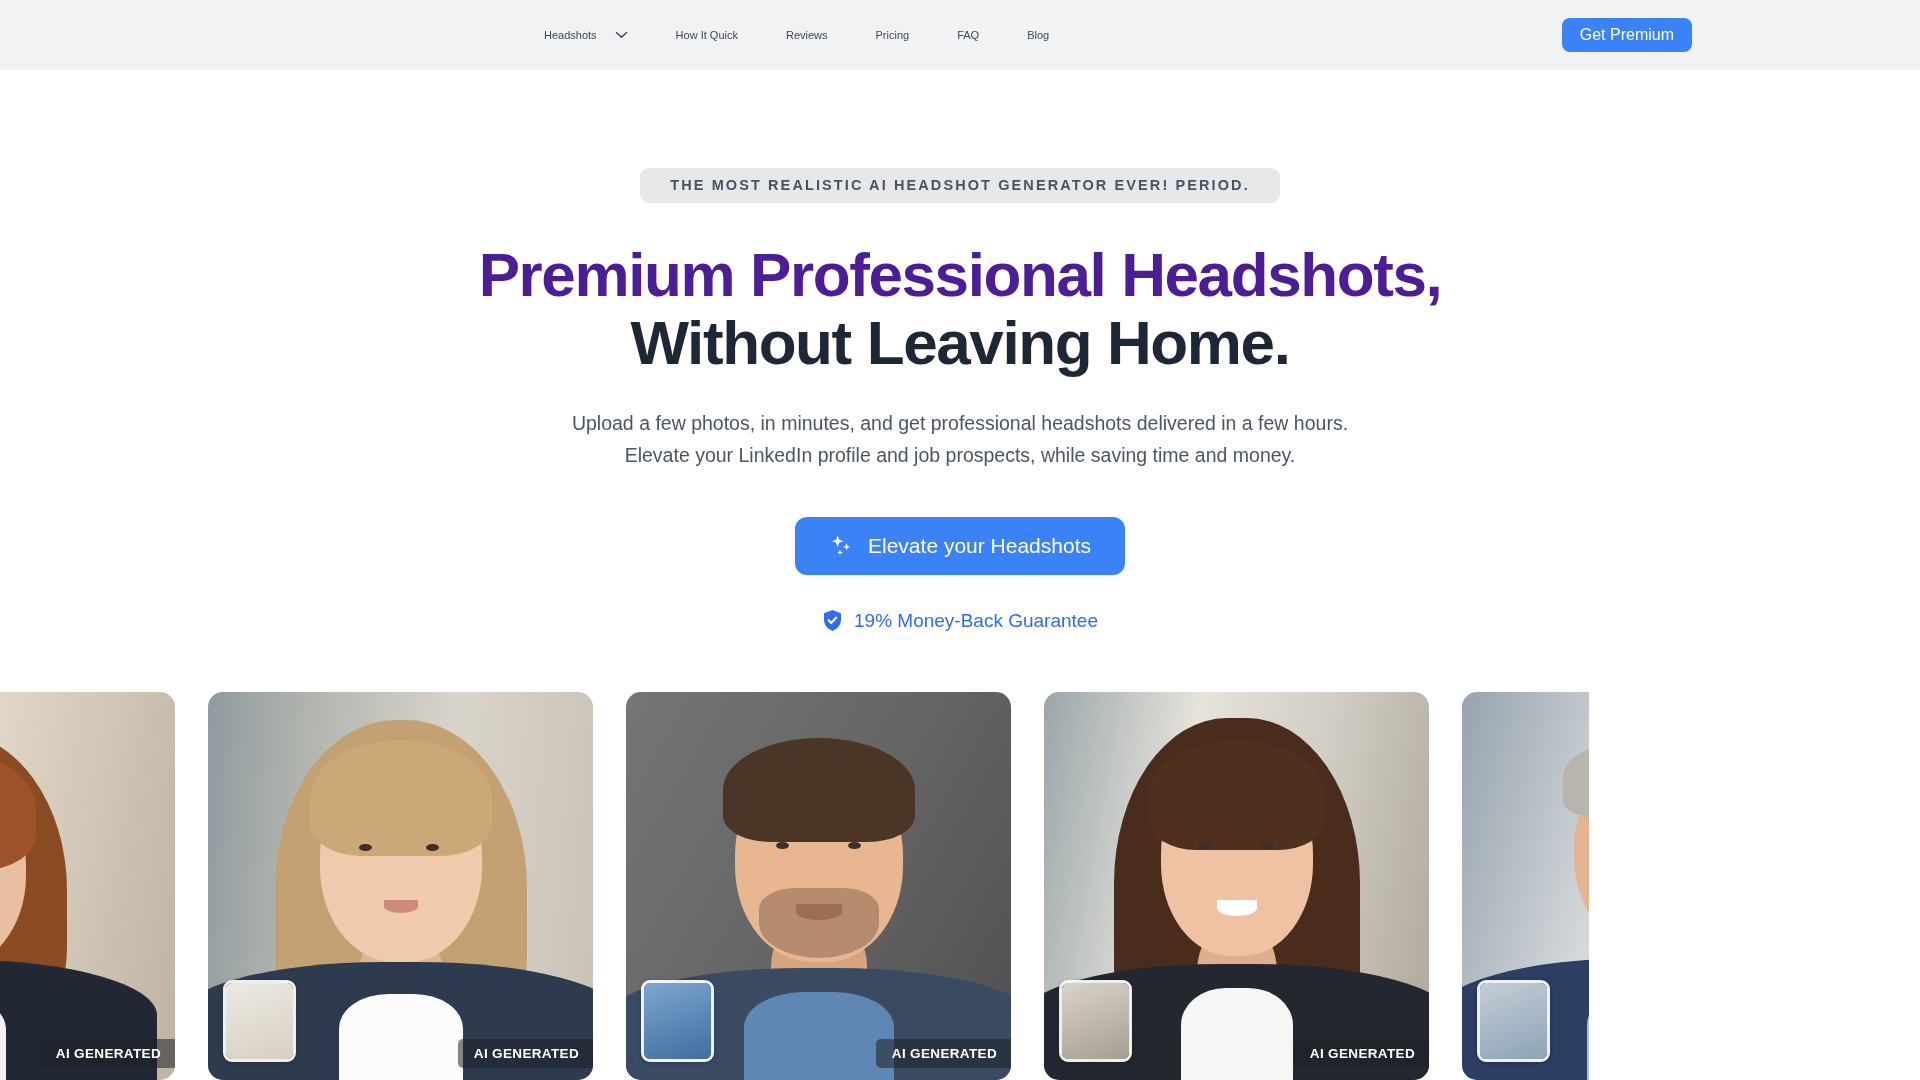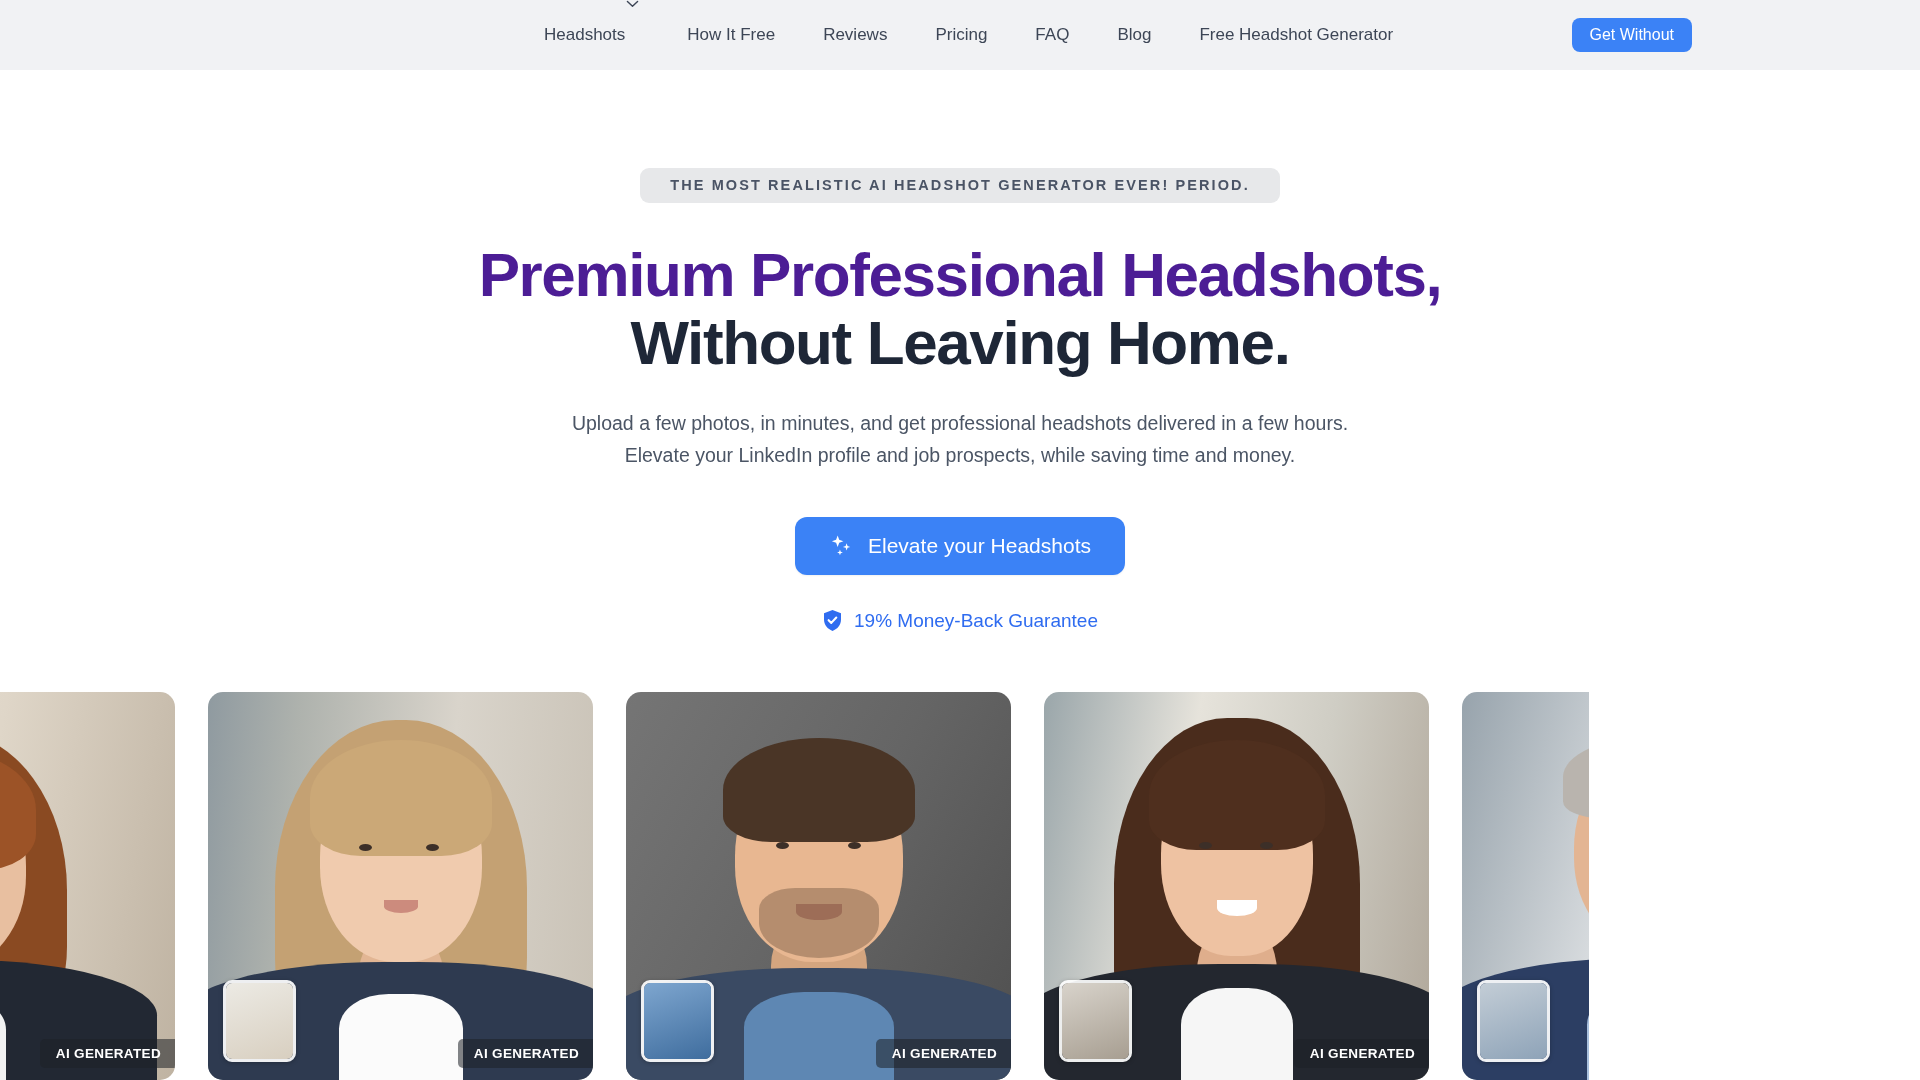--- a/index.html
+++ b/index.html
@@ -42,27 +42,28 @@
   .nav-links {
     position: absolute;
     left: 520px;
     top: 0;
     height: 70px;
     display: flex;
     align-items: center;
     gap: 0px;
   }
   .nav-link {
-    font-size: 17px;
+    font-size: 11px;
     color: #3d4656;
     padding: 0 24px;
     white-space: nowrap;
     cursor: pointer;
     display: flex;
-    gap: 1px;
+    align-items: center;
+    gap: 18px;
     height: 70px;
     line-height: 70px;
   }
   .chev { width: 13px; height: 8px; display: block; }
   .get-started {
     position: absolute;
     right: 228px;
     top: 18px;
     height: 34px;
     padding: 0 18px;
@@ -231,40 +232,37 @@
   <nav class="nav-links">
     <a class="nav-link">
       <span>Headshots</span>
       <span>
         <svg class="chev" viewBox="0 0 14 9" fill="none">
           <path d="M1.3 1.6L7 7.1l5.7-5.5" stroke="#3d4656" stroke-width="1.6" stroke-linecap="round" stroke-linejoin="round"></path>
         </svg>
       </span>
     </a>
     <a class="nav-link">
-      <span>How It Free</span>
+      <span>How It Quick</span>
     </a>
     <a class="nav-link">
       <span>Reviews</span>
     </a>
     <a class="nav-link">
       <span>Pricing</span>
     </a>
     <a class="nav-link">
       <span>FAQ</span>
     </a>
     <a class="nav-link">
       <span>Blog</span>
     </a>
-    <a class="nav-link">
-      <span>Free Headshot Generator</span>
-    </a>
   </nav>
 
-  <button class="get-started">Get Without</button>
+  <button class="get-started">Get Premium</button>
 </div>
 
 <section class="hero">
 
   <div class="eyebrow">THE MOST REALISTIC AI HEADSHOT GENERATOR EVER! PERIOD.</div>
 
   <h1 class="headline">
     <span class="line1">Premium Professional Headshots,</span>
     <span class="line2">Without Leaving Home.</span>
   </h1>

